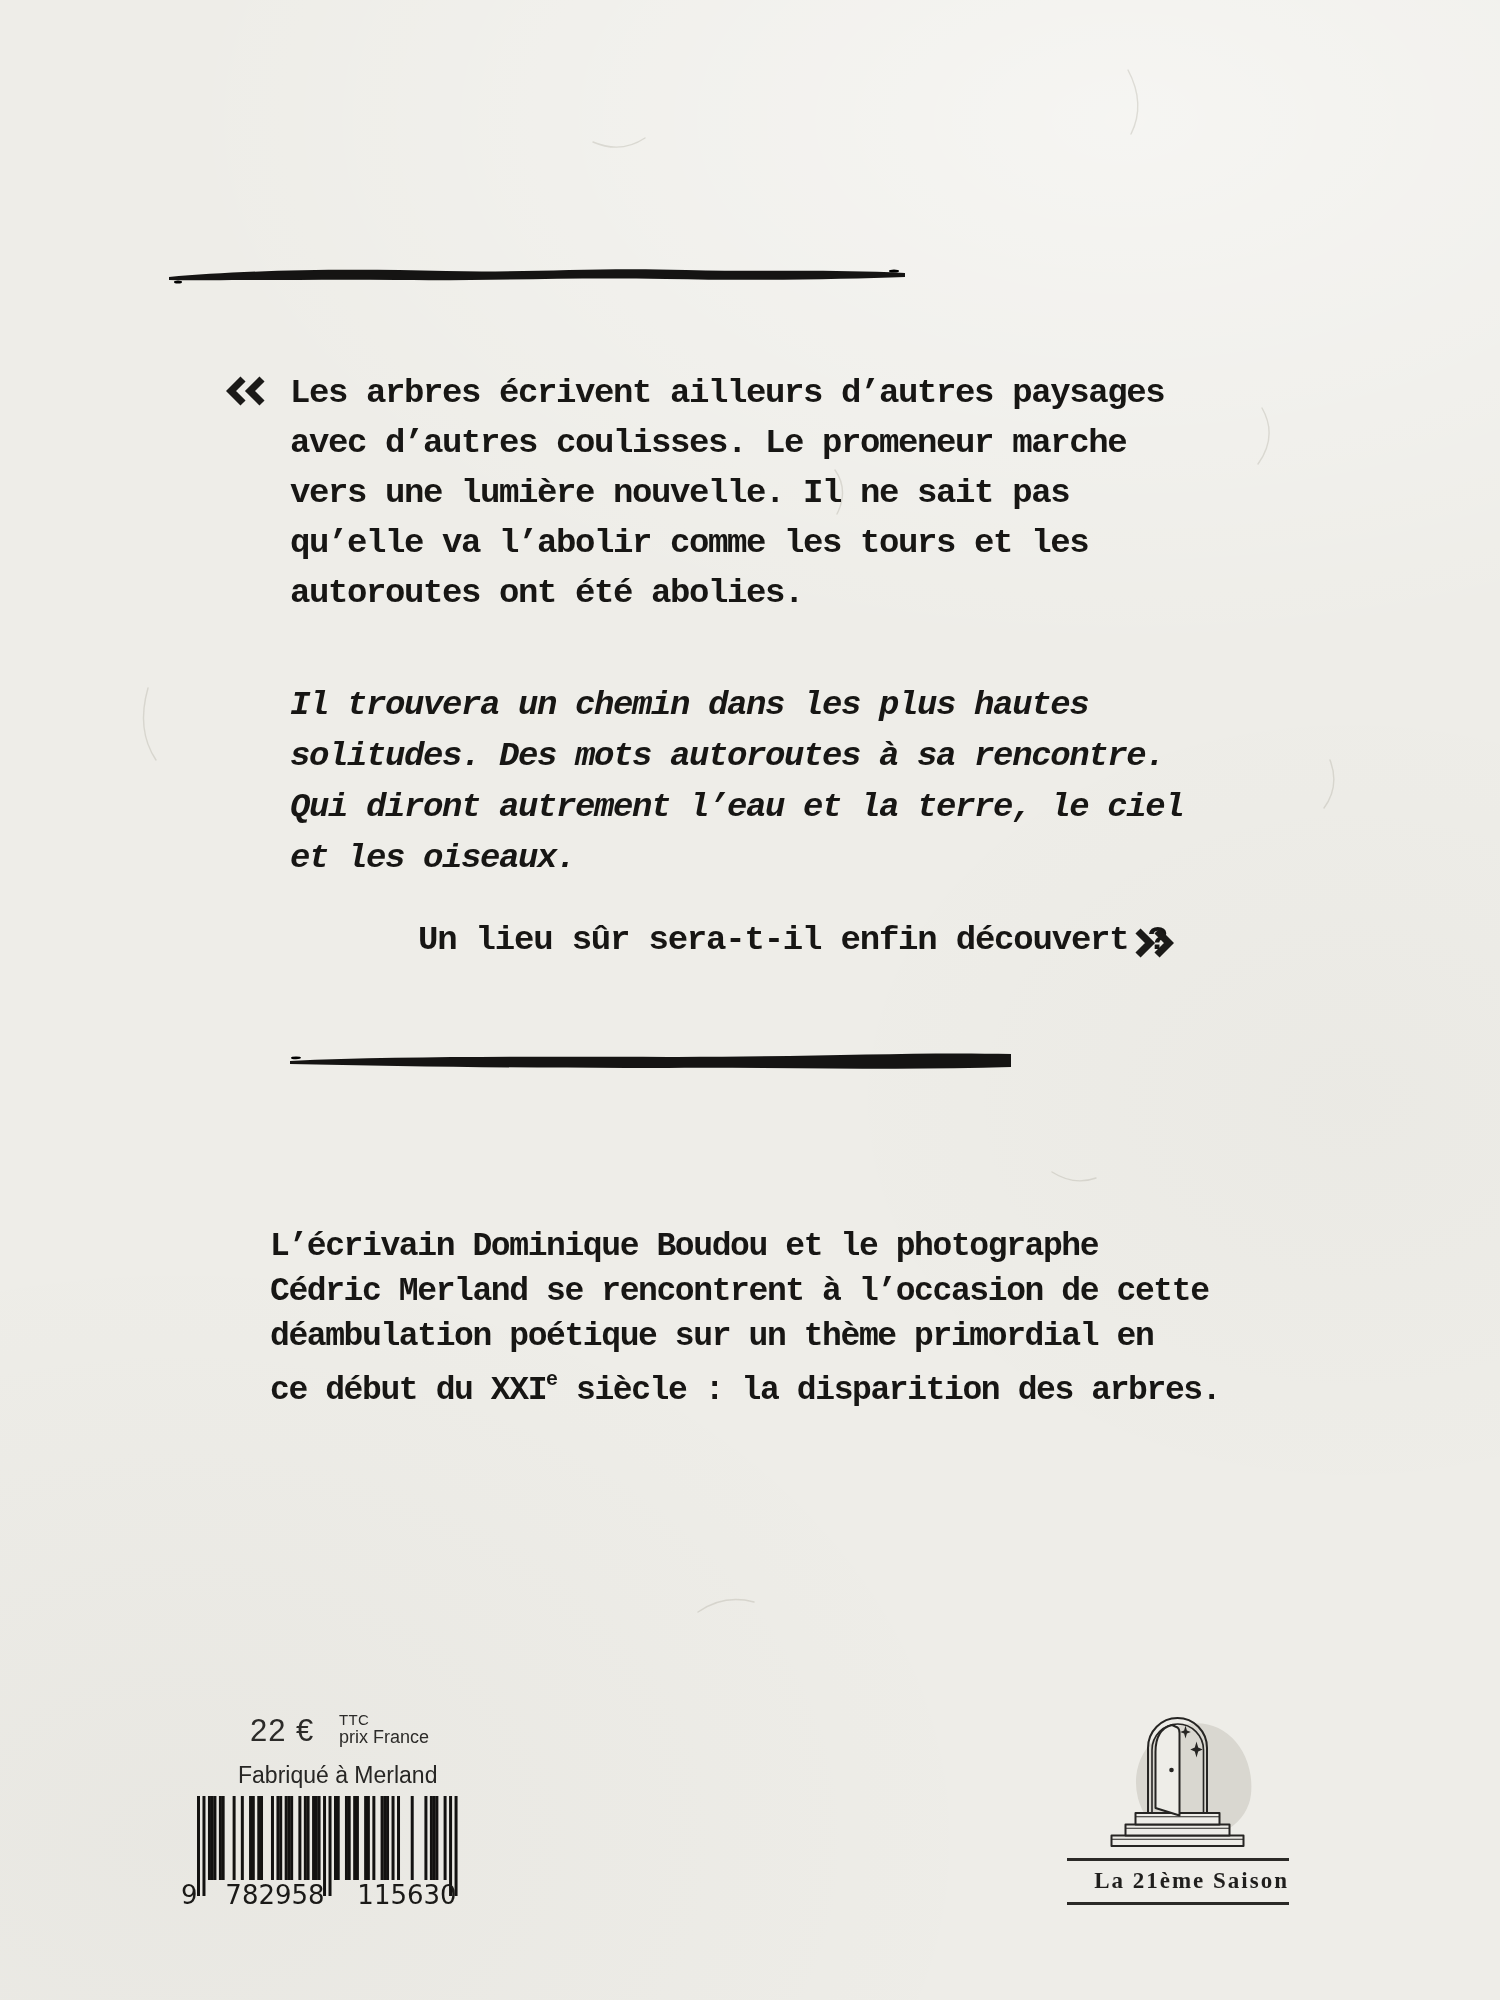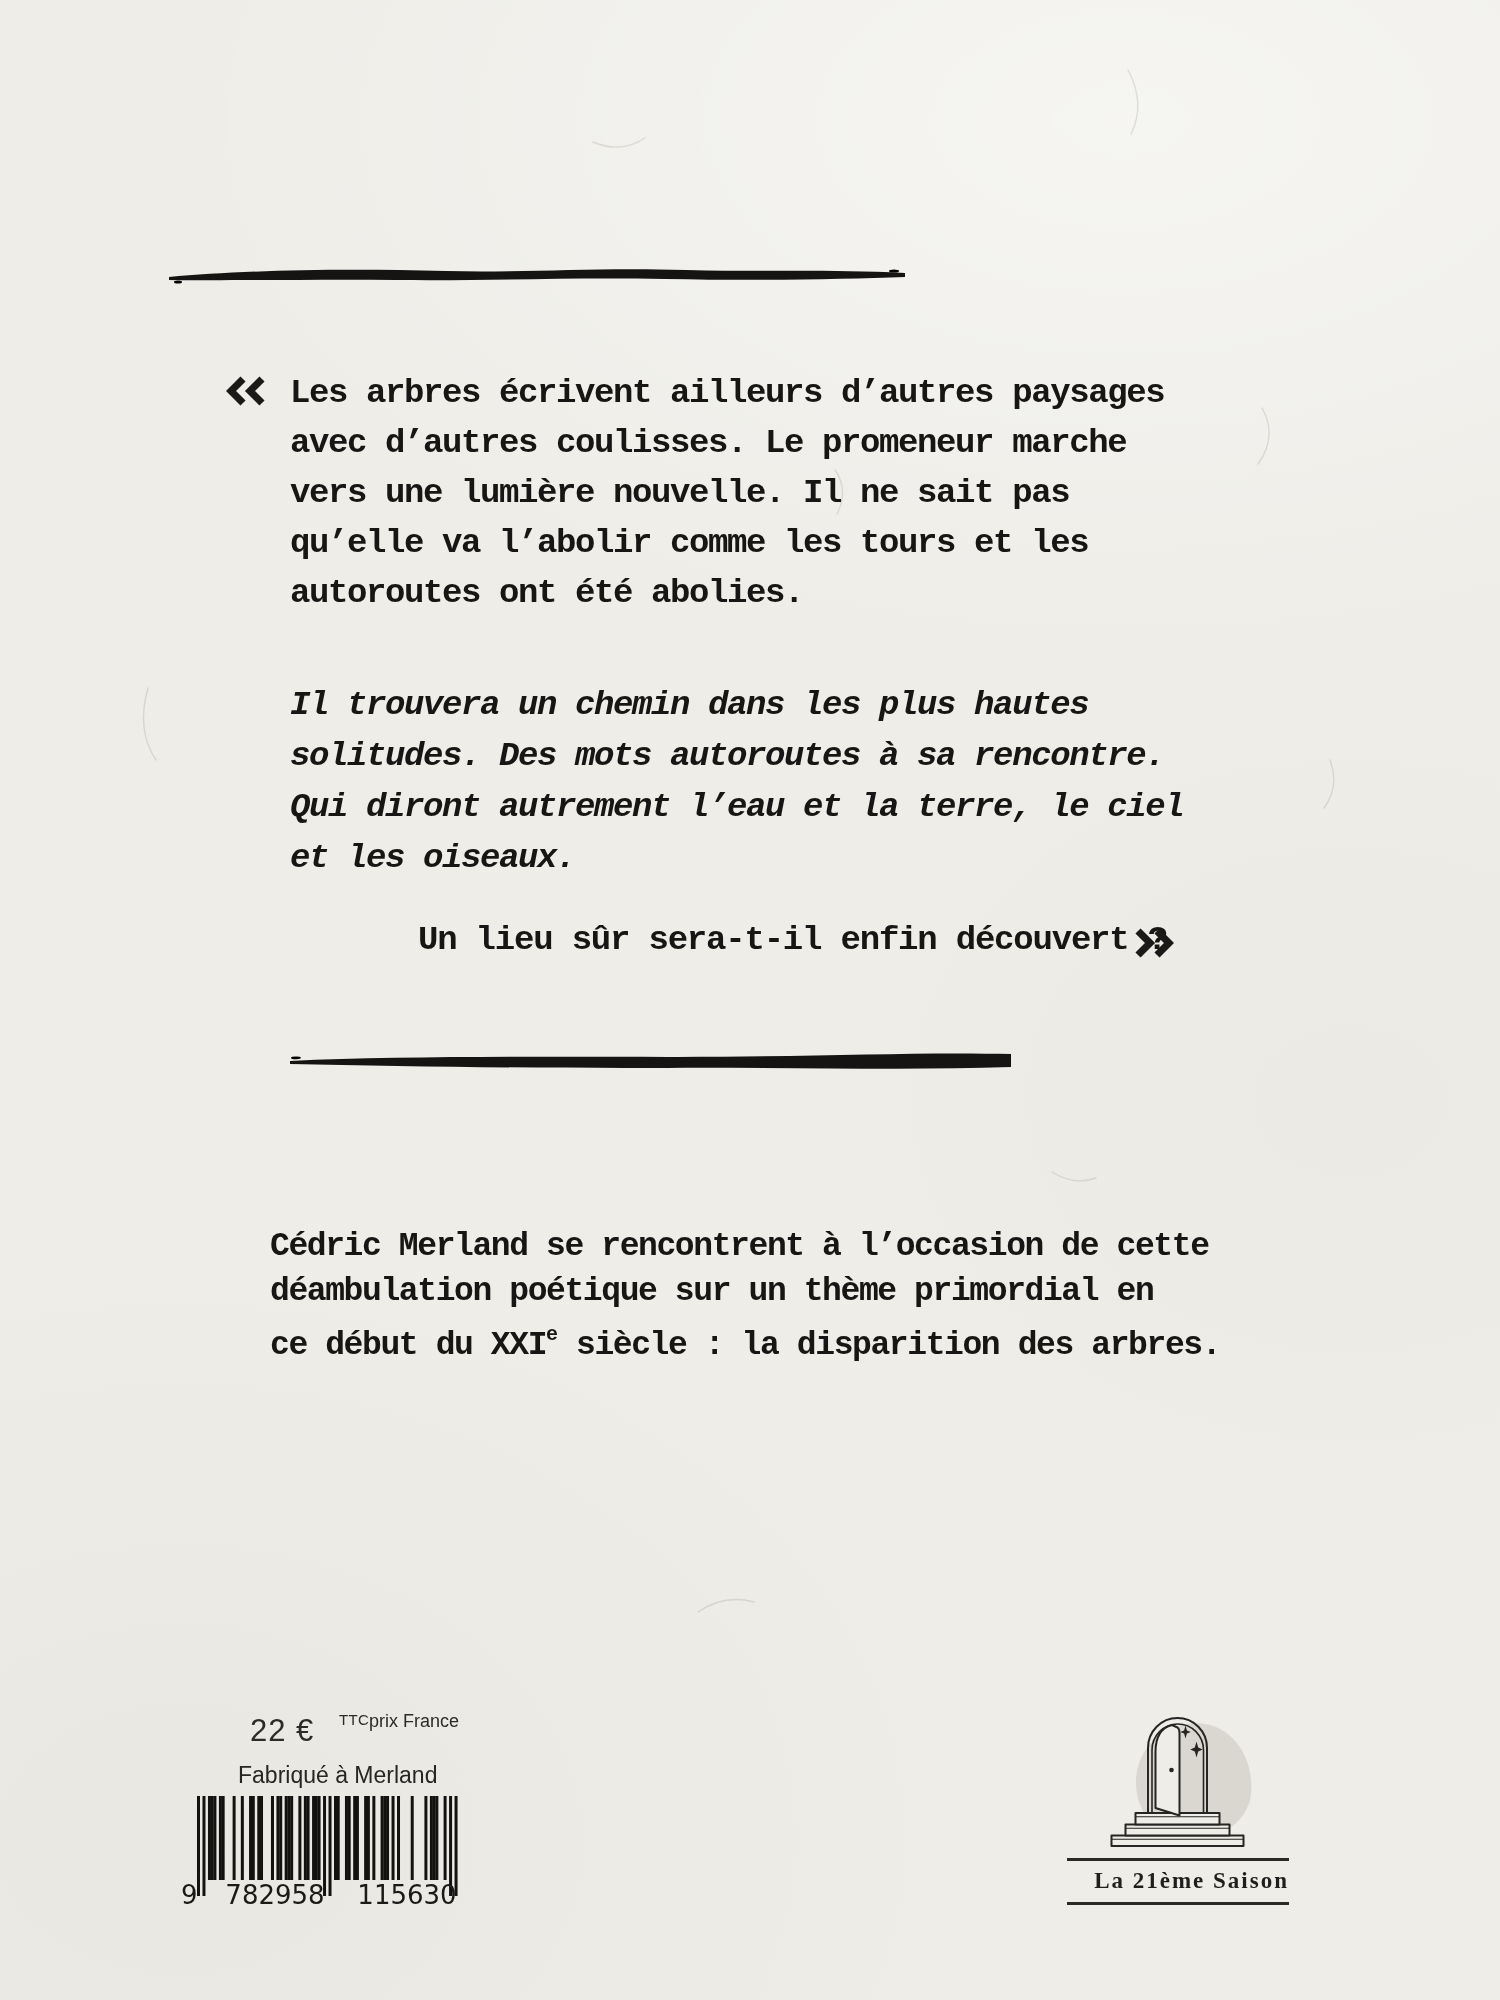--- a/index.html
+++ b/index.html
@@ -29,21 +29,21 @@
   .quote-para{font-size:34px;line-height:50px;}
   #quote-para-2{line-height:51px;}
   #closing-line{font-size:34px;line-height:50px;letter-spacing:-1.2px;}
 
   
   #bio{font-size:33px;line-height:45px;}
   #bio sup{font-size:20px;letter-spacing:-0.5px;position:relative;top:-2px;vertical-align:super;}
 
   
   #price-amount{font-size:31px;line-height:41px;color:#2c2b29;letter-spacing:1px;}
-  #tax-stack{color:#2c2b29;display:flex;flex-direction:row;}
+  #tax-stack{color:#2c2b29;display:flex;flex-direction:column;}
   #tax-ttc{font-size:15px;line-height:16px;letter-spacing:0.3px;}
   #tax-region{font-size:18px;line-height:19px;}
   #made-in{font-size:23px;line-height:25px;color:#272624;}
 
   
   #barcode{width:266px;height:116px;}
   .bc-num{position:absolute;font-family:"DejaVu Sans", sans-serif;font-size:26px;color:#1b1a18;top:84px;}
   #bc-lead{left:-16px;}
   #bc-group1{left:26px;width:104px;text-align:center;}
   #bc-group2{left:158px;width:104px;text-align:center;}
@@ -114,20 +114,21 @@
     <path d="M6,3 L18,15 L6,27"></path>
     <path d="M25,3 L37,15 L25,27"></path>
   </svg>
 
   <svg id="stroke-bottom" class="abs stroke" style="left:288px;top:1043px;" width="726" height="34">
     <path d="M2,16 C110,12 240,13 380,14 C520,15 630,10 723,13 L723,26 C620,29 500,25 380,25 C260,25 120,22 2,19 Z"></path>
     <ellipse cx="8" cy="13" rx="5" ry="1.4"></ellipse>
   </svg>
 
   <div id="bio" class="abs tw" style="left:270px;top:1224px;">
+    <div>L’écrivain Dominique Boudou et le photographe</div>
     <div>Cédric Merland se rencontrent à l’occasion de cette</div>
     <div>déambulation poétique sur un thème primordial en</div>
     <div><span>ce début du XXI</span><sup>e</sup><span> siècle : la disparition des arbres.</span></div>
   </div>
 
   <div id="price-amount" class="abs" style="left:250px;top:1710px;">22 €</div>
   <div id="tax-stack" class="abs" style="left:339px;top:1712px;">
     <span id="tax-ttc">TTC</span>
     <span id="tax-region">prix France</span>
   </div>

